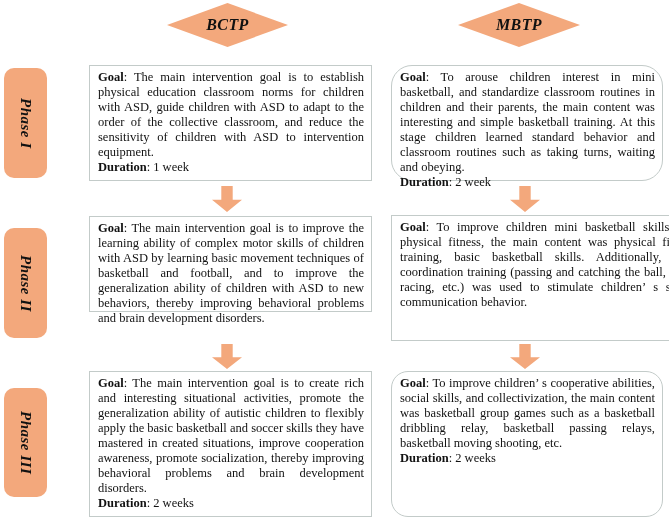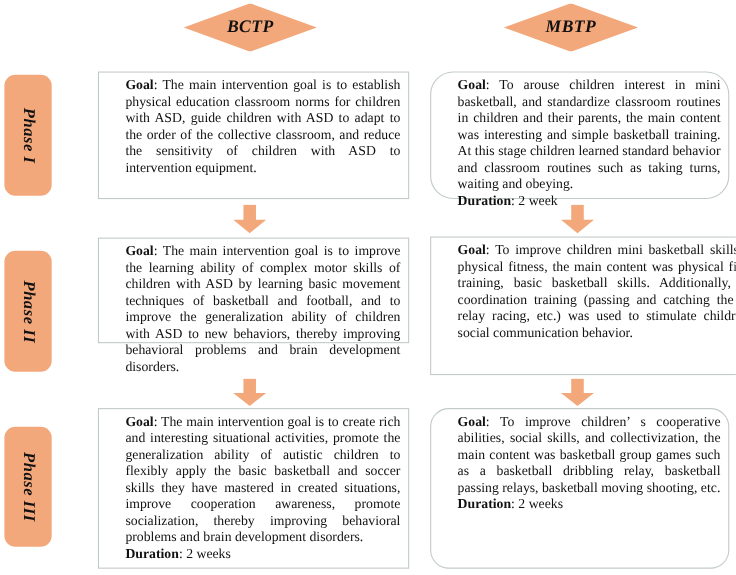--- a/index.html
+++ b/index.html
@@ -28,21 +28,21 @@
   .phase span{
     writing-mode:vertical-rl;
     font-weight:bold;font-style:italic;font-size:15px;
     white-space:nowrap;letter-spacing:.5px;
   }
   .tbox{
     position:absolute;
     background:#ffffff;
     border:1.5px solid #C3CBC9;
     box-sizing:border-box;
-    padding:4px 7px 4px 24px;
+    padding:4px 7px 4px 8px;
     font-size:12.5px;line-height:15px;
     text-align:justify;
   }
   .tbox p{margin:0;}
   .arrow{
     position:absolute;
     background:#F3A87C;
     clip-path:polygon(31% 0,69% 0,69% 53%,100% 53%,50% 100%,0 53%,31% 53%);
   }
 </style>
@@ -63,20 +63,21 @@
   </div>
   <div class="phase" style="top:228px;height:110px;">
     <span>Phase II</span>
   </div>
   <div class="phase" style="top:388px;height:109px;">
     <span>Phase III</span>
   </div>
 
   <div class="tbox" style="left:89px;top:65px;width:283px;height:116px;">
     <p><b>Goal</b><span>: The main intervention goal is to establish physical education classroom norms for children with ASD, guide children with ASD to adapt to the order of the collective classroom, and reduce the sensitivity of children with ASD to intervention equipment.</span></p>
+    <p><b>Duration</b><span>: 1 week</span></p>
   </div>
   <div class="tbox" style="left:391px;top:65px;width:272px;height:116px;border-radius:21px;">
     <p><b>Goal</b><span>: To arouse children interest in mini basketball, and standardize classroom routines in children and their parents, the main content was interesting and simple basketball training. At this stage children learned standard behavior and classroom routines such as taking turns, waiting and obeying.</span></p>
     <p><b>Duration</b><span>: 2 week</span></p>
   </div>
 
   <div class="arrow" style="left:212px;top:186px;width:30px;height:26px;"></div>
   <div class="arrow" style="left:510px;top:186px;width:30px;height:26px;"></div>
 
   <div class="tbox" style="left:89px;top:216px;width:283px;height:96px;">

